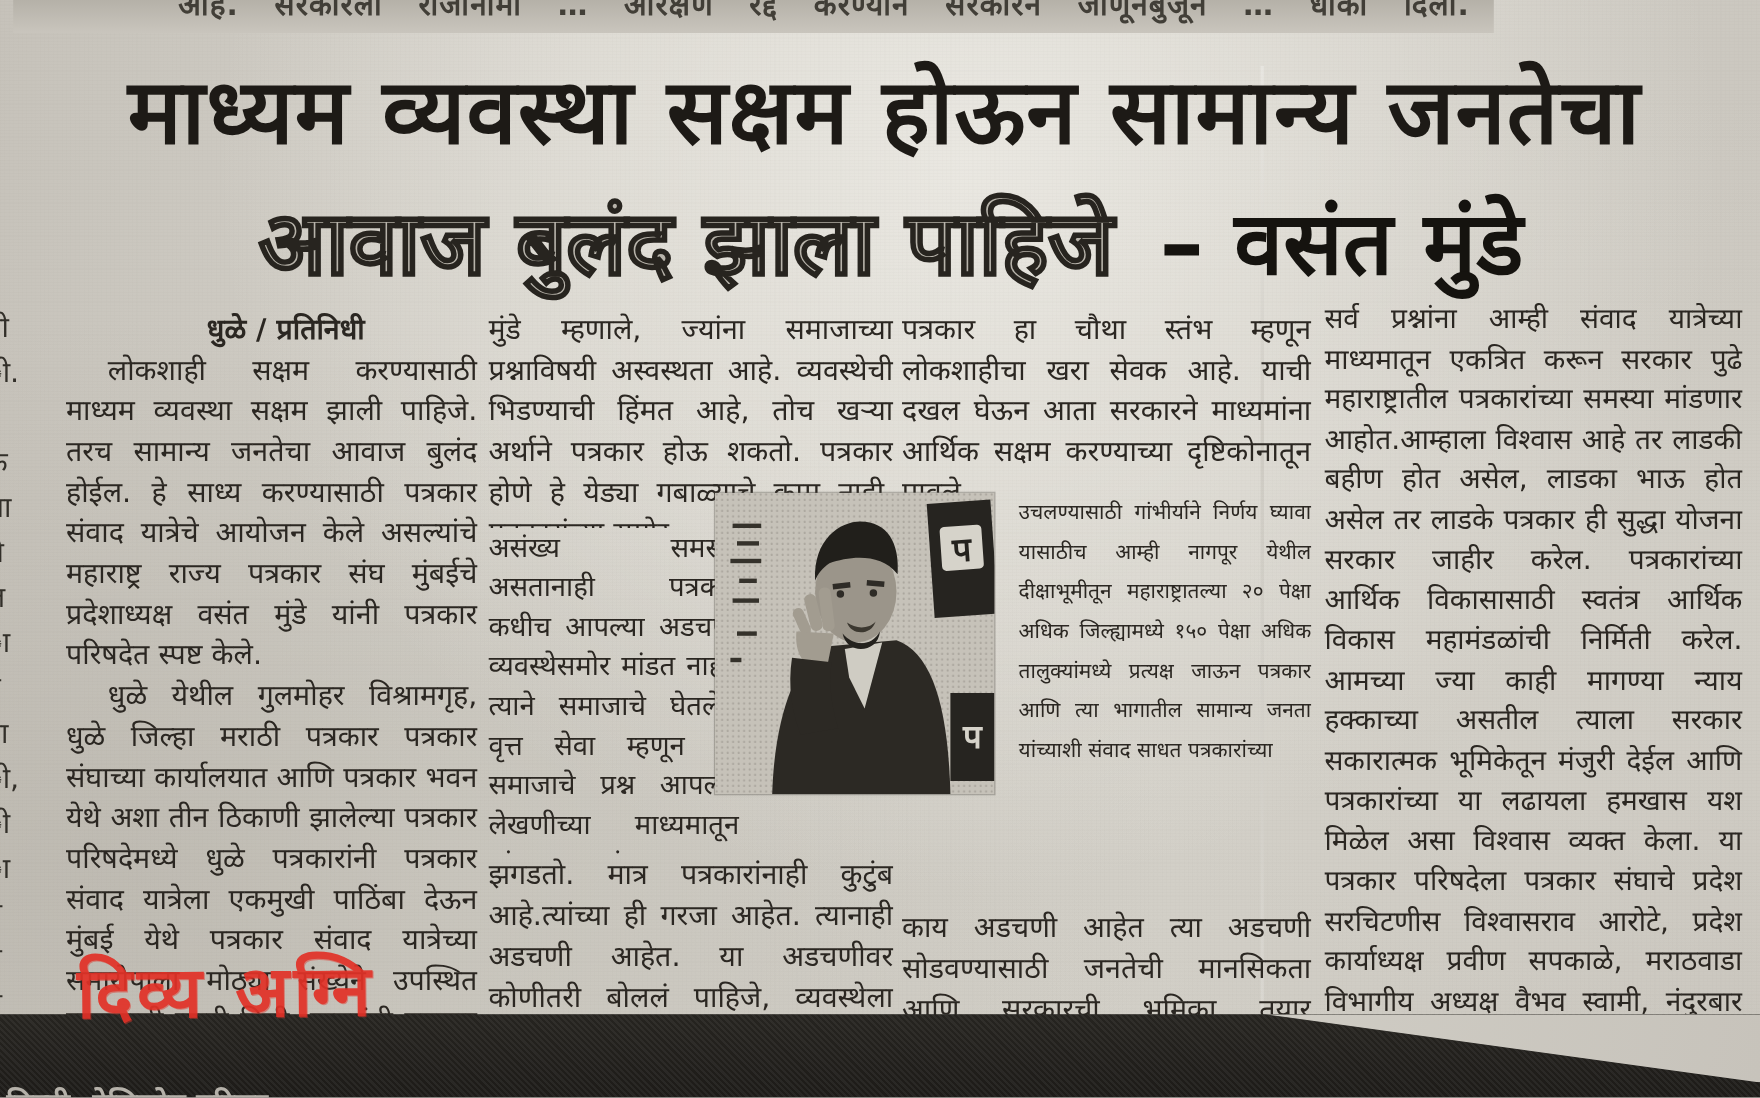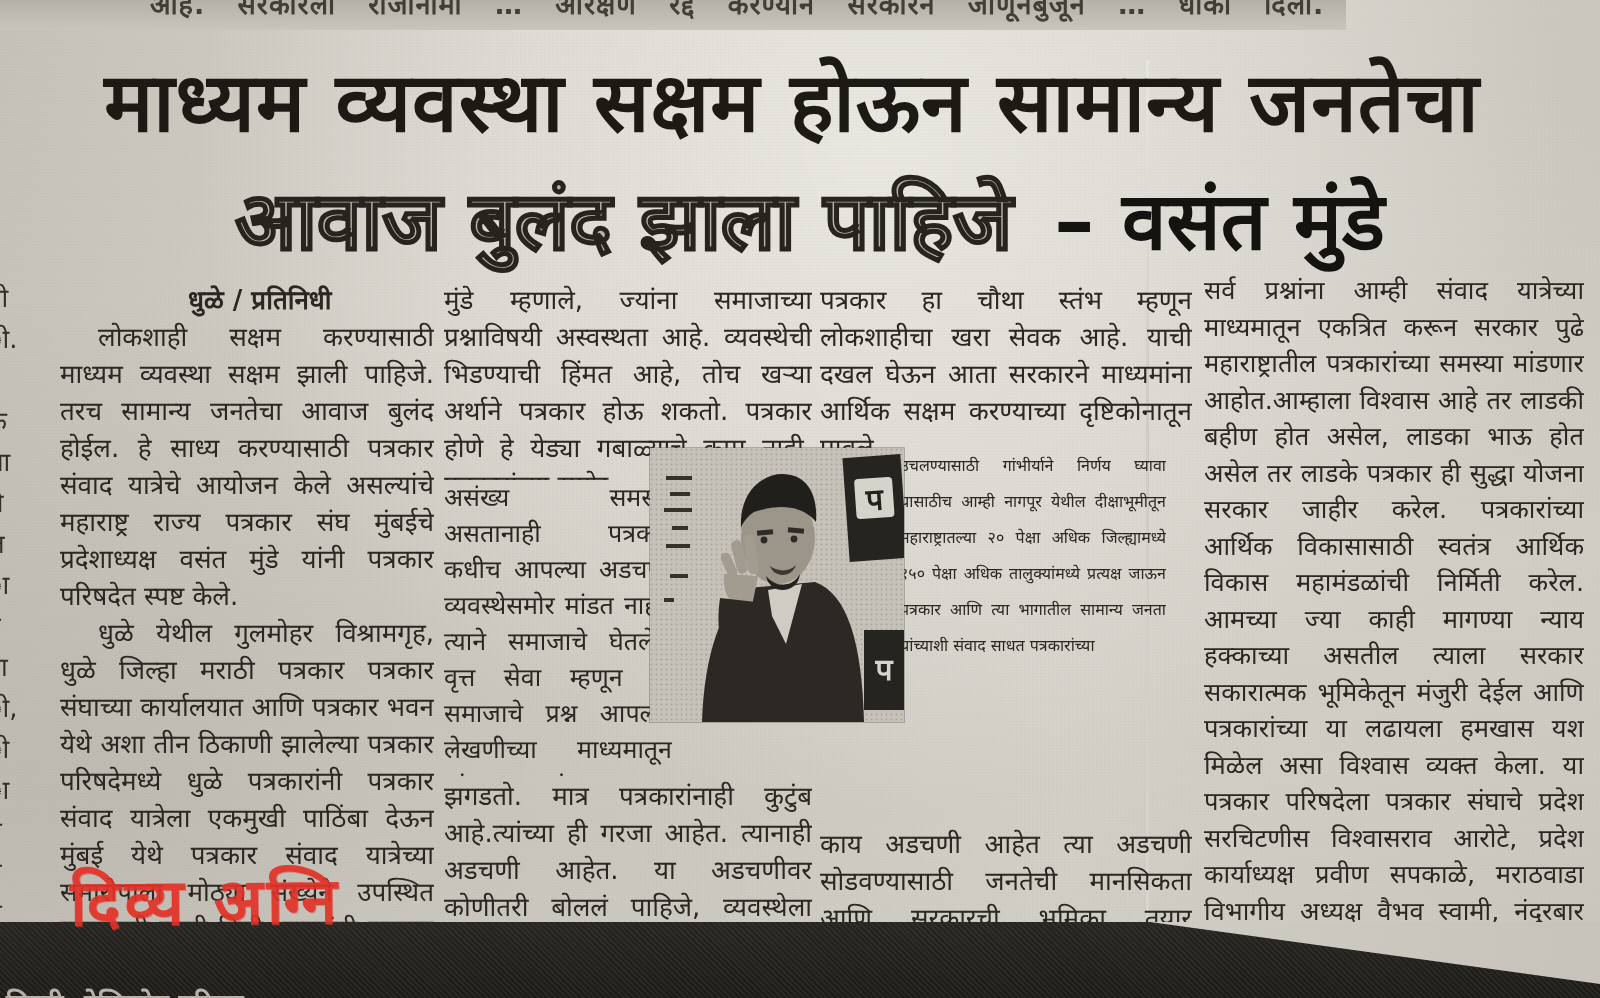--- a/index.html
+++ b/index.html
@@ -13,43 +13,43 @@
       linear-gradient(100deg,#c6c2ba,#d4d1c9 30%,#d1cec6 68%,#c9c5bd);
     color:#2b2823;
   }
   .grain{position:absolute;inset:0;pointer-events:none;opacity:.35;
     background-image:repeating-linear-gradient(0deg, rgba(120,115,105,.06) 0 1px, rgba(0,0,0,0) 1px 3px),
                      repeating-linear-gradient(90deg, rgba(120,115,105,.05) 0 1px, rgba(0,0,0,0) 1px 4px);}
   .crease{position:absolute;top:60px;left:1146px;width:3px;height:860px;
     background:linear-gradient(180deg,rgba(255,255,255,.5),rgba(140,135,125,.35) 40%,rgba(255,255,255,.4));
     opacity:.5;}
   
-  .top-strip{position:absolute;top:0;left:0;width:1308px;height:30px;overflow:hidden;
+  .top-strip{position:absolute;top:0;left:12px;width:1308px;height:30px;overflow:hidden;
     background:linear-gradient(180deg,#b5b1a8,#c9c5bd);padding-left:38px;}
   .top-strip .t{position:absolute;top:-15px;left:150px;white-space:nowrap;
     font-size:27px;font-weight:600;color:#35322b;word-spacing:22px;letter-spacing:1px;opacity:.9;}
   
-  .hl1{position:absolute;top:52px;left:102px;width:1380px;text-align:center;
+  .hl1{position:absolute;top:52px;left:114px;width:1380px;text-align:center;
     font-size:82px;line-height:1.25;font-weight:700;color:#1d1a16;letter-spacing:1px;white-space:nowrap;}
   .hl2{position:absolute;top:172px;left:160px;width:1300px;text-align:center;
     font-size:80px;line-height:1.25;font-weight:700;white-space:nowrap;}
   .hl2 .outl{color:#b7b3aa;-webkit-text-stroke:2.5px #27241f;
     text-shadow:0 0 1px rgba(40,36,30,.4);}
   .hl2 .solid{color:#15130f;padding-left:14px;}
   
   .col{position:absolute;font-size:26px;line-height:37px;text-align:justify;color:#2b2722;margin-left:24px;}
   .col p{margin:0;}
   .indent{text-indent:38px;}
   .dateline{padding-left:128px;font-weight:600;}
   #col1{top:282px;left:36px;width:374px;height:644px;overflow:hidden;}
   #col2-upper{top:282px;left:420px;width:368px;height:198px;overflow:hidden;}
   #col2-narrow{top:480px;left:420px;width:228px;height:298px;overflow:hidden;font-size:25px;line-height:36px;}
   #col2-lower{top:778px;left:420px;width:368px;height:150px;overflow:hidden;}
   #col3-upper{top:282px;left:796px;width:372px;height:166px;overflow:hidden;}
-  #col3-narrow{top:448px;left:876px;width:266px;height:378px;overflow:hidden;font-size:16px;line-height:36px;}
+  #col3-narrow{top:448px;left:902px;width:266px;height:378px;overflow:hidden;font-size:19px;line-height:36px;}
   #col3-lower{top:826px;left:796px;width:372px;height:102px;overflow:hidden;}
   #col4{top:272px;left:1180px;width:380px;height:656px;overflow:hidden;font-size:25.5px;line-height:36.5px;}
   
   .photo{position:absolute;top:448px;left:650px;width:254px;height:274px;
     box-shadow:0 0 0 1px rgba(80,76,68,.35);}
   
   .stamp{position:absolute;top:856px;left:70px;z-index:6;
     font-size:64px;font-weight:700;color:#e23127;letter-spacing:4px;
     text-shadow:1px 1px 0 rgba(226,49,39,.5);transform:rotate(-.5deg);opacity:.92;white-space:nowrap;}
   

